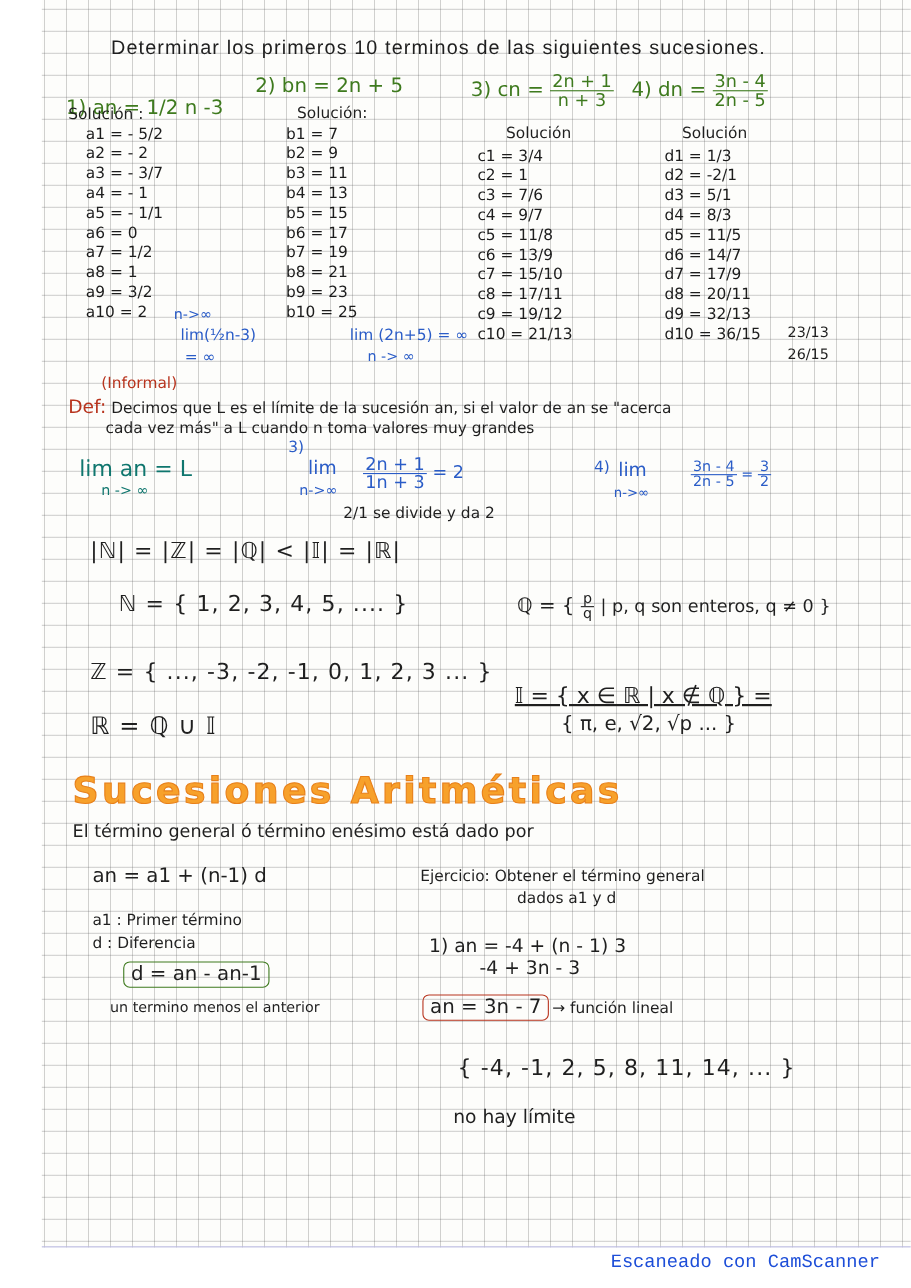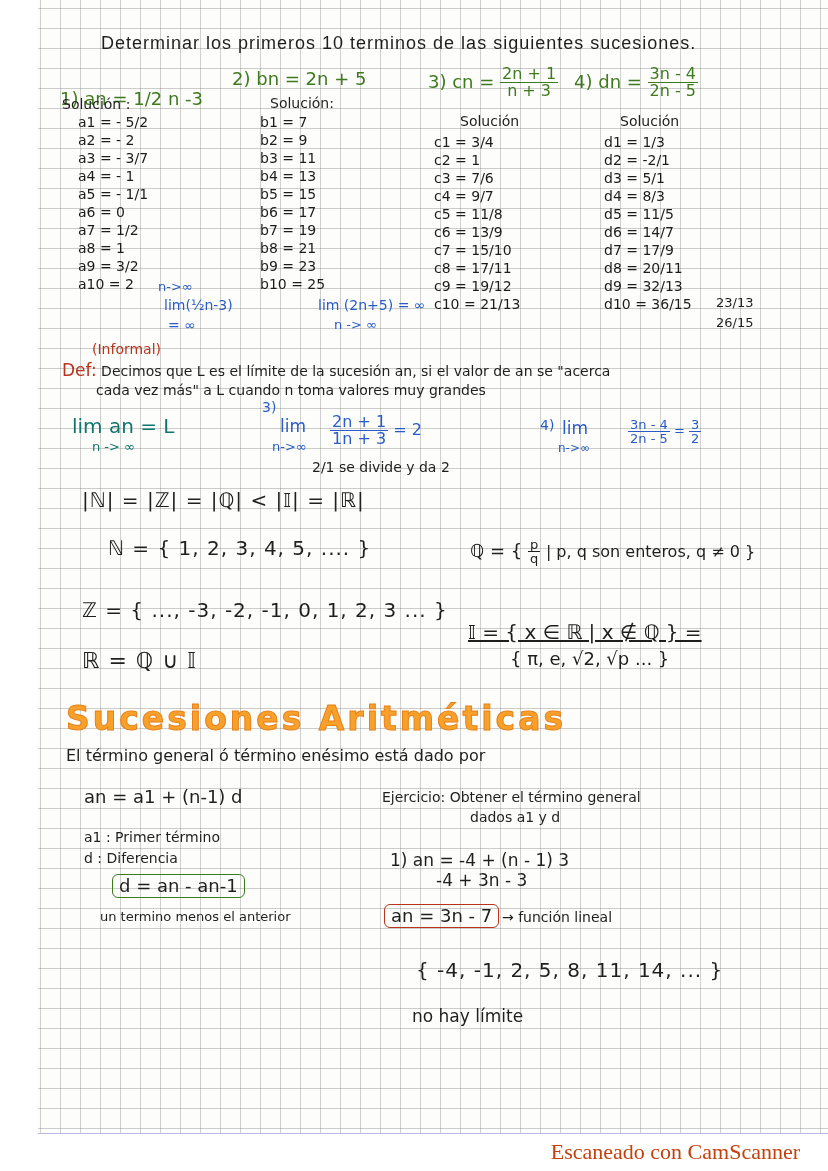--- a/index.html
+++ b/index.html
@@ -26,22 +26,22 @@
   .s18{font-size:18px;}
   .s20{font-size:20px;}
   .s22{font-size:22px;}
   .frac{display:inline-block;text-align:center;vertical-align:middle;}
   .frac .num{display:block;border-bottom:1.5px solid currentColor;padding:0 2px;}
   .frac .den{display:block;padding:0 2px;}
   .title-big{font-family:"DejaVu Sans",sans-serif;font-weight:bold;font-size:33px;
     color:#f7a12b;letter-spacing:3px;-webkit-text-stroke:1px #e8801a;}
   .boxed-red{border:1.5px solid #b8341e;border-radius:6px;padding:2px 6px;}
   .boxed-green{border:1.5px solid #3e7a1e;border-radius:6px;padding:2px 6px;}
-  .footer{position:absolute;right:28px;top:1139px;font-family:Liberation Serif, serif;
-    font-size:22px;color:#c2410c;}
+  .footer{position:absolute;right:28px;top:1139px;font-family:Liberation Mono, monospace;
+    font-size:17px;color:#1d4ed8;}
   .col{position:absolute;}
   .row{height:18px;line-height:18px;font-size:14px;white-space:nowrap;}
 </style>
 </head>
 <body>
 
 <div class="paper"></div>
 <div class="paper-bottom"></div>
 
 <div class="t hw black s18" style="left:66px;top:34px;letter-spacing:1px;">Determinar los primeros 10 terminos de las siguientes sucesiones.</div>

